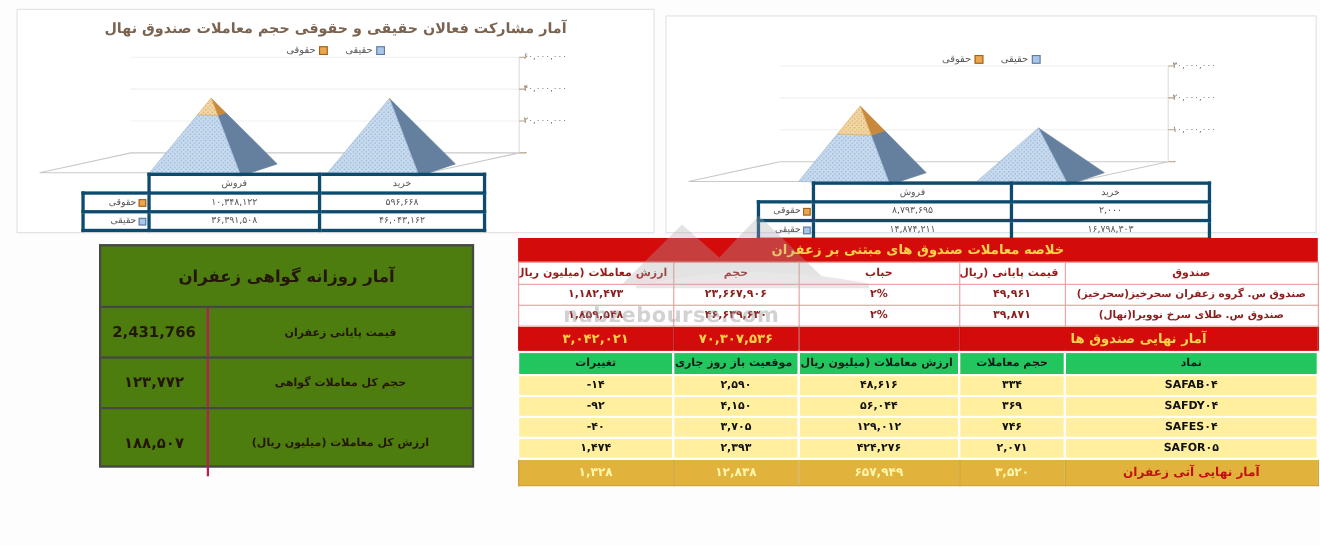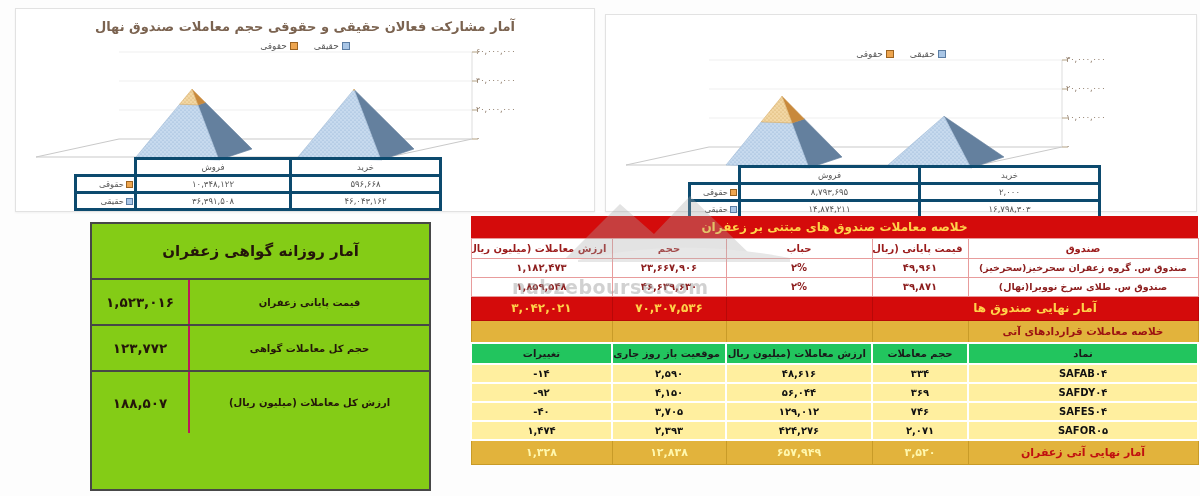--- a/index.html
+++ b/index.html
@@ -44,22 +44,22 @@
     padding:0 2px;overflow:hidden;white-space:nowrap;
   }
   .chart-table td.corner{border:none;background:transparent;}
   .chart-table td.rlabel{padding-right:1px;}
   .rlabel-inner{display:flex;align-items:center;justify-content:flex-end;gap:2px;direction:ltr;}
   .rlabel-inner .key{width:7px;height:7px;}
   .num{direction:ltr;unicode-bidi:isolate;}
 
   
   #saffron-card{
-    position:absolute;left:90px;top:222px;width:341px;height:269px;
-    background:#84cc16;border:2px solid #474747;box-sizing:border-box;
+    position:absolute;left:90px;top:222px;width:341px;height:203px;
+    background:#4d7c0f;border:2px solid #474747;box-sizing:border-box;
     direction:rtl;color:#24160a;
   }
   #saffron-card .sc-title{
     height:54px;display:flex;align-items:center;justify-content:center;
     font-size:15px;font-weight:bold;border-bottom:2px solid #474747;
   }
   .sc-row{display:flex;flex-direction:row;border-bottom:2px solid #474747;}
   .sc-row:last-child{border-bottom:none;}
   .sc-row .sc-label{
     flex:1;display:flex;align-items:center;justify-content:center;
@@ -306,21 +306,21 @@
       <td class="num">۱۶,۷۹۸,۳۰۳</td>
     </tr>
   </tbody>
     </table>
 </div>
 
 <div id="saffron-card">
   <div class="sc-title">آمار روزانه گواهی زعفران</div>
   <div class="sc-row h44">
     <div class="sc-label">قیمت پایانی زعفران</div>
-    <div class="sc-value num">۱,۵۲۳,۰۱۶</div>
+    <div class="sc-value num">2,431,766</div>
   </div>
   <div class="sc-row h44">
     <div class="sc-label">حجم کل معاملات گواهی</div>
     <div class="sc-value num">۱۲۳,۷۷۲</div>
   </div>
   <div class="sc-row h61">
     <div class="sc-label">ارزش کل معاملات (میلیون ریال)</div>
     <div class="sc-value num">۱۸۸,۵۰۷</div>
   </div>
 </div>
@@ -357,27 +357,20 @@
     <td class="num">۲%</td>
     <td class="num">۴۶,۶۳۹,۶۳۰</td>
     <td class="num">۱,۸۵۹,۵۴۸</td>
   </tr>
   <tr class="red-summary">
     <td colspan="2">آمار نهایی صندوق ها</td>
     <td></td>
     <td class="num">۷۰,۳۰۷,۵۳۶</td>
     <td class="num">۳,۰۴۲,۰۲۱</td>
   </tr>
-  <tr class="gold-band">
-    <td>خلاصه معاملات قراردادهای آتی</td>
-    <td></td>
-    <td></td>
-    <td></td>
-    <td></td>
-  </tr>
   <tr class="fut-head">
     <td>نماد</td>
     <td>حجم معاملات</td>
     <td>ارزش معاملات (میلیون ریال)</td>
     <td>موقعیت باز روز جاری</td>
     <td>تغییرات</td>
   </tr>
   <tr class="fut-row">
     <td class="num">SAFAB۰۴</td>
     <td class="num">۳۳۴</td>

